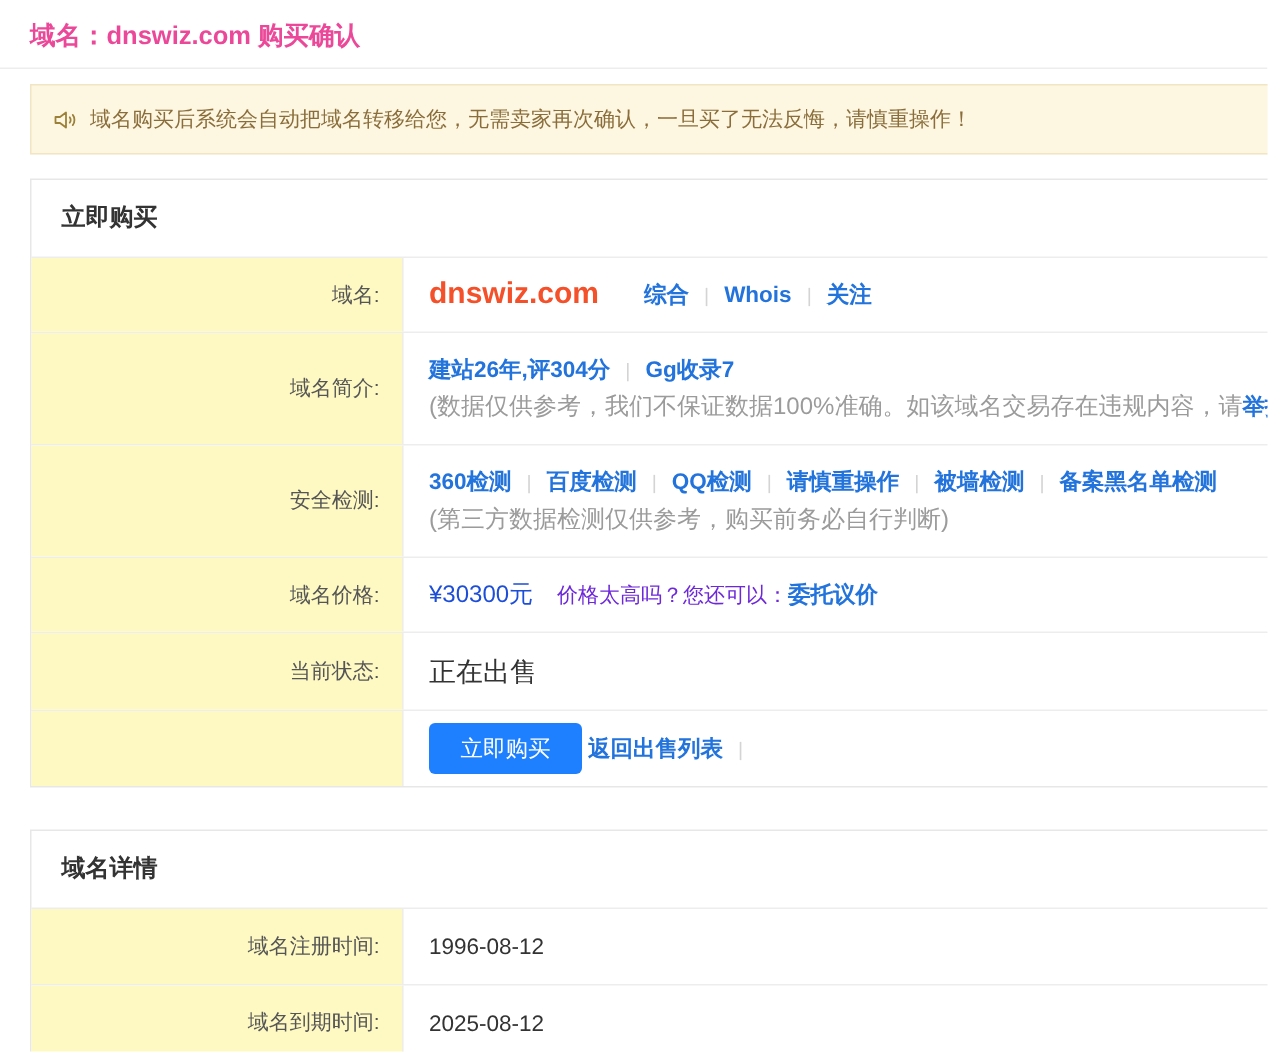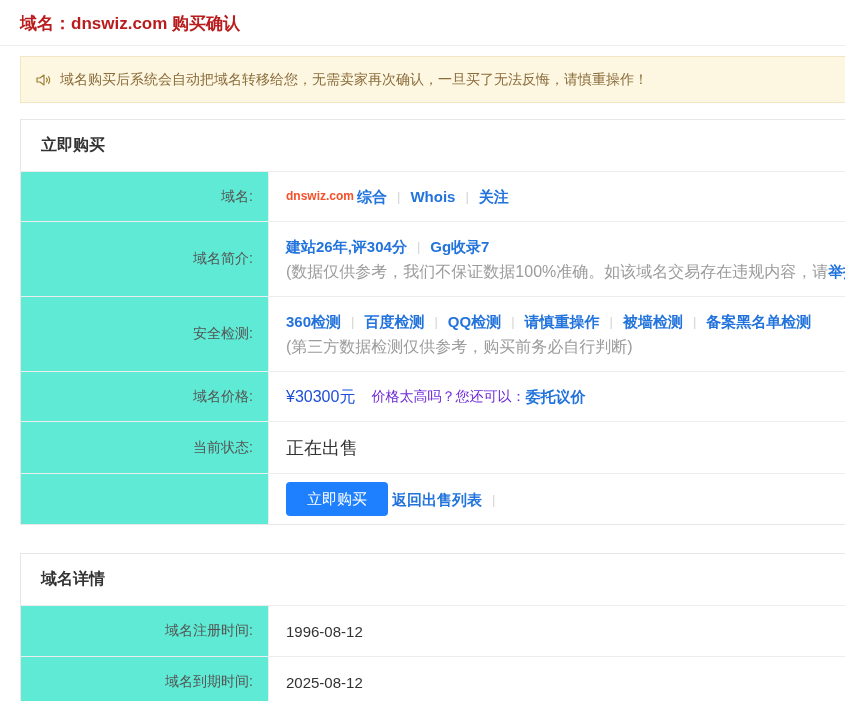--- a/index.html
+++ b/index.html
@@ -5,21 +5,21 @@
   * { box-sizing: border-box; }
   html, body { margin: 0; padding: 0; }
   body {
     width: 845px; height: 701px; overflow: hidden;
     background: #fff;
     font-family: "Liberation Sans", "DejaVu Sans", sans-serif;
     color: #333;
   }
   .page-title {
     margin: 0; padding: 12px 20px 10px;
-    font-size: 17px; font-weight: bold; color: #b91c1c;
+    font-size: 17px; font-weight: bold; color: #ec4899;
   }
   .title-rule { border: 0; border-top: 1px solid #ededed; margin: 0; }
   .content { margin-left: 20px; width: 1140px; }
   .notice {
     margin-top: 10px;
     background: #fdf6e1; border: 1px solid #f1e5c3;
     color: #8a6d3b; font-size: 14px;
     height: 47px; display: flex; align-items: center;
     padding: 0 15px;
   }
@@ -27,39 +27,39 @@
   .panel { border: 1px solid #e7e7e7; background: #fff; }
   .panel-buy { margin-top: 16px; }
   .panel-detail { margin-top: 28px; }
   .panel-header {
     height: 51px; display: flex; align-items: center;
     padding: 0 20px; font-size: 16px; font-weight: bold; color: #333;
   }
   .row { display: flex; border-top: 1px solid #ededed; }
   .row-label {
     width: 248px; flex: 0 0 248px;
-    background: #5eead4; border-right: 1px solid #ededed;
+    background: #fef9c3; border-right: 1px solid #ededed;
     display: flex; align-items: center; justify-content: flex-end;
     padding-right: 15px; color: #555; font-size: 14px;
   }
   .row-value {
     flex: 1; display: flex; flex-direction: column; justify-content: center;
     padding: 6px 0 6px 17px;
   }
   .h50 { min-height: 50px; } .h75 { min-height: 75px; }
   .h52 { min-height: 52px; } .h51 { min-height: 51px; }
   .line { display: flex; align-items: center; line-height: 25px; }
   a.link {
     color: #2273dc; text-decoration: none; font-size: 15px; cursor: pointer;
     white-space: nowrap;
     font-weight: bold;
   }
   .sep { color: #d4d4d4; margin: 0 10px; font-size: 13px; }
   .domain-name {
-    color: #f4502a; font-size: 12px; font-weight: bold; margin-right: 3px;
+    color: #f4502a; font-size: 20px; font-weight: bold; margin-right: 30px;
     white-space: nowrap;
   }
   .note { color: #9b9b9b; font-size: 16px; line-height: 25px; white-space: nowrap; }
   .price { color: #1d4ed8; font-size: 16px; white-space: nowrap; }
   .hint { color: #6d28d9; font-size: 14px; margin-left: 16px; white-space: nowrap; }
   .status-value { font-size: 18px; color: #333; }
   .buy-button {
     background: #1e80ff; color: #fff; border: none; border-radius: 4px;
     height: 34px; padding: 0 21px; font-size: 15px; cursor: pointer;
     font-family: "Liberation Sans", "DejaVu Sans", sans-serif;

